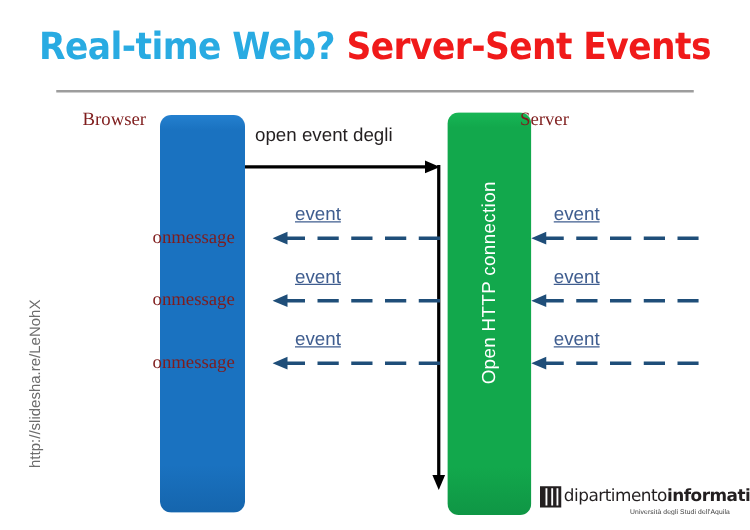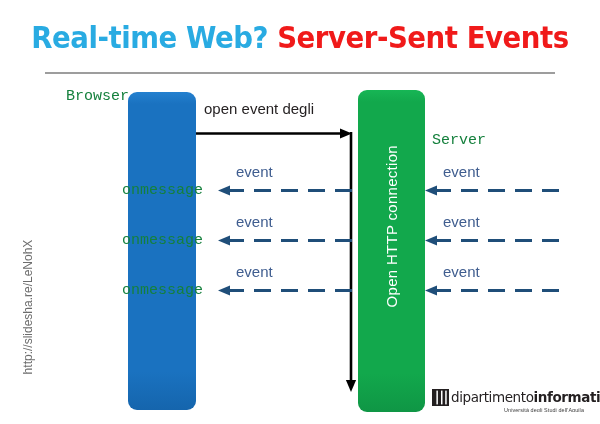--- a/index.html
+++ b/index.html
@@ -62,27 +62,27 @@
     top: 90px;
     width: 67px;
     height: 322px;
     background: #12A84C;
     background-image: linear-gradient(to bottom, #17b655 0px, #12A84C 12px, #12A84C 88%, #0f9645 100%);
   }
 
   
   .plain-label {
     position: absolute;
-    color: #15803d;
-    font-family: Liberation Mono, monospace;
+    color: #7f1d1d;
+    font-family: Liberation Serif, serif;
     font-size: 15px;
     white-space: nowrap;
   }
   #browser-label { left: 66px; top: 88px; }
-  #server-label  { left: 432px; top: 88px; margin-top: 44px; }
+  #server-label  { left: 416px; top: 88px; }
   #eventsource-label { left: 85px; top: 117px; }
   .onmessage-label { left: 122px; text-align: center; }
   #onmessage-0 { top: 182px; }
   #onmessage-1 { top: 232px; }
   #onmessage-2 { top: 282px; }
 
   #open-stream-label {
     position: absolute;
     left: 204px;
     top: 100px;
@@ -151,20 +151,21 @@
   .event-arrow.outer { left: 425px; width: 134px; }
   .ev-row-0 { top: 185px; }
   .ev-row-1 { top: 235px; }
   .ev-row-2 { top: 285px; }
 
   .event-text {
     position: absolute;
     color: #3f5d8f;
     font-size: 15px;
     white-space: nowrap;
+    text-decoration: underline;
   }
   .event-text.inner { left: 236px; }
   .event-text.outer { left: 443px; }
   .et-row-0 { top: 163px; }
   .et-row-1 { top: 213px; }
   .et-row-2 { top: 263px; }
 
   
   #logo {
     position: absolute;

